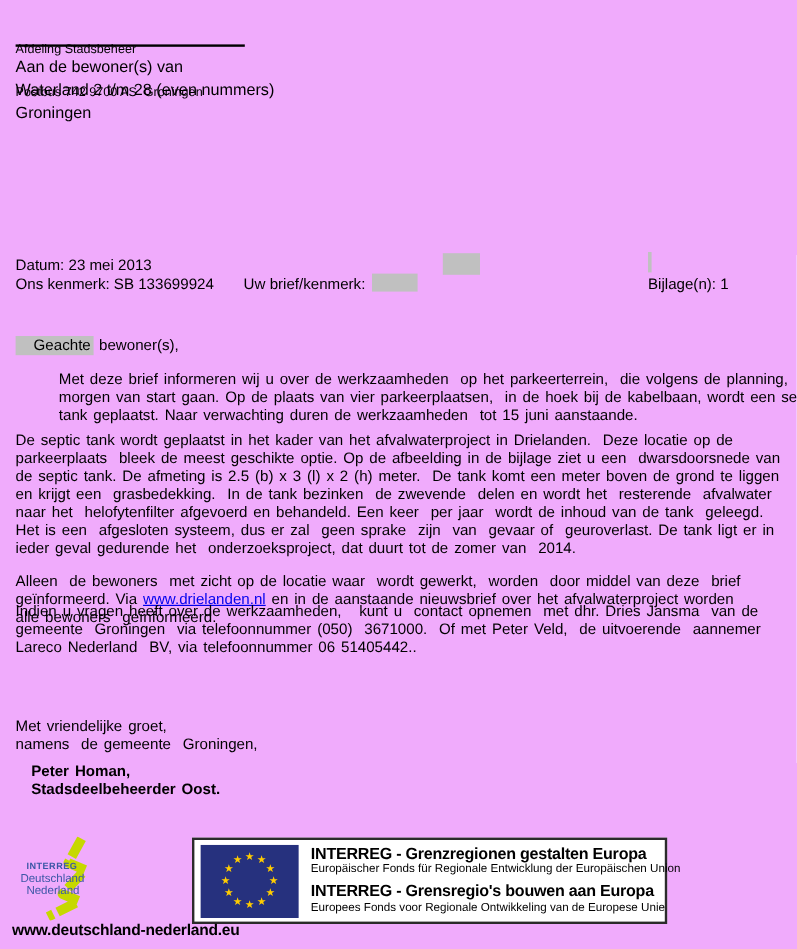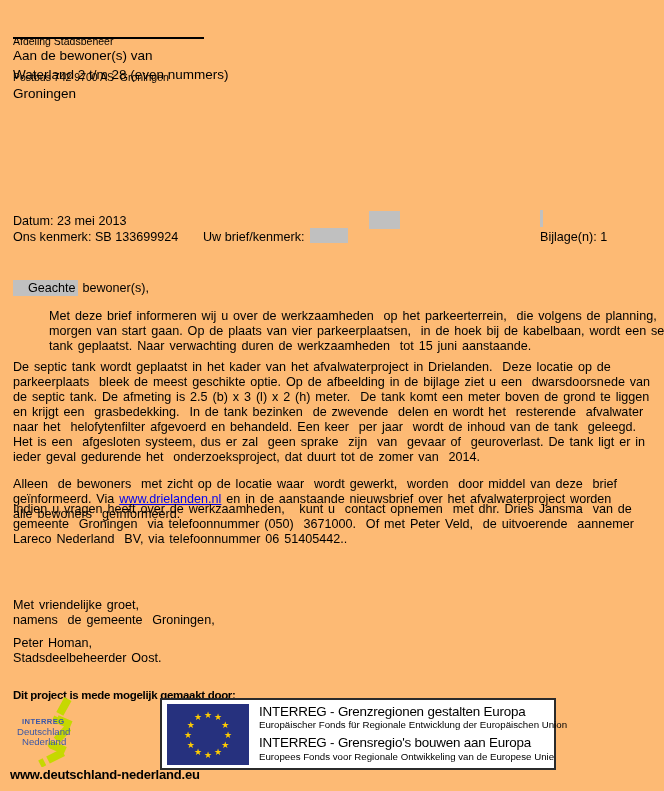--- a/index.html
+++ b/index.html
@@ -1,37 +1,37 @@
 <!DOCTYPE html>
 <html style="--redaction-gray: #c0c0c0; --highlight-gray: #c0c0c0; --link-blue: #0000ee; --eu-flag-blue: #26317e; --eu-star-yellow: #ffcc00; --interreg-lime: #c6d800; --interreg-blue: #3c57a6; --banner-border: #2b2b2b;"><head>
 <meta charset="utf-8">
 <style>
   html,body{margin:0;padding:0;background:#fff;}
   .page{
-    position:relative;width:664px;height:791px;background:#fdba74;overflow:hidden;
+    position:relative;width:664px;height:791px;background:#f0abfc;overflow:hidden;
     font-family:"Liberation Sans",sans-serif;color:#000;
   }
   .abs{position:absolute;white-space:pre;}
   .sender{font-size:10.5px;line-height:12px;}
   .rule{position:absolute;left:13px;top:37px;width:191px;height:0;border-top:2px solid #000;}
   .addr{font-size:13.5px;line-height:19px;}
   .meta{font-size:12.6px;line-height:15px;}
   .bodytxt{font-size:12.6px;line-height:15px;word-spacing:1.4px;}
   .hl{background:var(--highlight-gray,#c0c0c0);padding:1px 2px 1px 15px;}
   .redaction{position:absolute;background:var(--redaction-gray,#c0c0c0);}
   a.weblink{color:var(--link-blue,#0000ee);text-decoration:underline;cursor:pointer;}
   .credit{font-size:11.5px;font-weight:700;letter-spacing:-0.3px;line-height:13px;}
   .website{font-size:13px;font-weight:700;letter-spacing:-0.2px;}
   .eu-box{
     position:absolute;left:160px;top:698px;width:392px;height:68px;
     border:2px solid var(--banner-border,#2b2b2b);background:#fff;
   }
   .eu-flag{position:absolute;left:5px;top:4px;}
   .eu-text{position:absolute;left:97px;top:0;width:292px;}
-  .eu-title{font-size:13.4px;font-weight:400;line-height:15px;white-space:pre;letter-spacing:-0.2px;}
+  .eu-title{font-size:13.4px;font-weight:700;line-height:15px;white-space:pre;letter-spacing:-0.2px;}
   .eu-sub{font-size:9.7px;line-height:11px;white-space:pre;}
   .t1{position:absolute;top:4px;}  .t2{position:absolute;top:19px;}
   .t3{position:absolute;top:35px;} .t4{position:absolute;top:51px;}
 </style>
 </head>
 <body>
 
 <div class="page">
 
   <div class="abs sender" style="left:13px;top:11px;">
@@ -69,24 +69,23 @@
 ieder geval gedurende het  onderzoeksproject, dat duurt tot de zomer van  2014.</div>
 
   <div class="abs bodytxt" style="left:13px;top:477px;"><span>Alleen  de bewoners  met zicht op de locatie waar  wordt gewerkt,  worden  door middel van deze  brief</span><br><span>geïnformeerd. Via </span><a class="weblink">www.drielanden.nl</a><span> en in de aanstaande nieuwsbrief over het afvalwaterproject worden</span><br><span>alle bewoners  geïnformeerd.</span></div>
 
   <div class="abs bodytxt" style="left:13px;top:502px;">Indien u vragen heeft over de werkzaamheden,   kunt u  contact opnemen  met dhr. Dries Jansma  van de
 gemeente  Groningen  via telefoonnummer (050)  3671000.  Of met Peter Veld,  de uitvoerende  aannemer
 Lareco Nederland  BV, via telefoonnummer 06 51405442..</div>
 
   <div class="abs bodytxt" style="left:13px;top:598px;">Met vriendelijke groet,
 namens  de gemeente  Groningen,</div>
-  <div class="abs bodytxt" style="left:13px;top:636px;">Peter Homan,
+  <div class="abs bodytxt" style="left:26px;top:636px;font-weight:bold;">Peter Homan,
 Stadsdeelbeheerder Oost.</div>
 
-  <div class="abs credit" style="left:13px;top:689px;">Dit project is mede mogelijk gemaakt door:</div>
 
   <svg class="abs" style="left:8px;top:697px;" width="152" height="70" viewBox="0 0 152 70">
     <polyline points="60,2 49,22 63,28 44,48 58,54 32,67" fill="none" stroke-width="8" stroke-linejoin="round" stroke-dasharray="17 4" style="stroke:var(--interreg-lime,#c6d800);"></polyline>
     <text x="14" y="27" font-size="7.6" font-weight="bold" letter-spacing="0.4" style="fill:var(--interreg-blue,#3c57a6);font-family:'Liberation Sans',sans-serif;">INTERREG</text>
     <text x="9" y="38" font-size="9.6" style="fill:var(--interreg-blue,#3c57a6);font-family:'Liberation Sans',sans-serif;">Deutschland</text>
     <text x="14" y="48" font-size="9.6" style="fill:var(--interreg-blue,#3c57a6);font-family:'Liberation Sans',sans-serif;">Nederland</text>
   </svg>
 
   <div class="eu-box">
     <svg class="eu-flag" width="82" height="61" viewBox="0 0 82 61">

